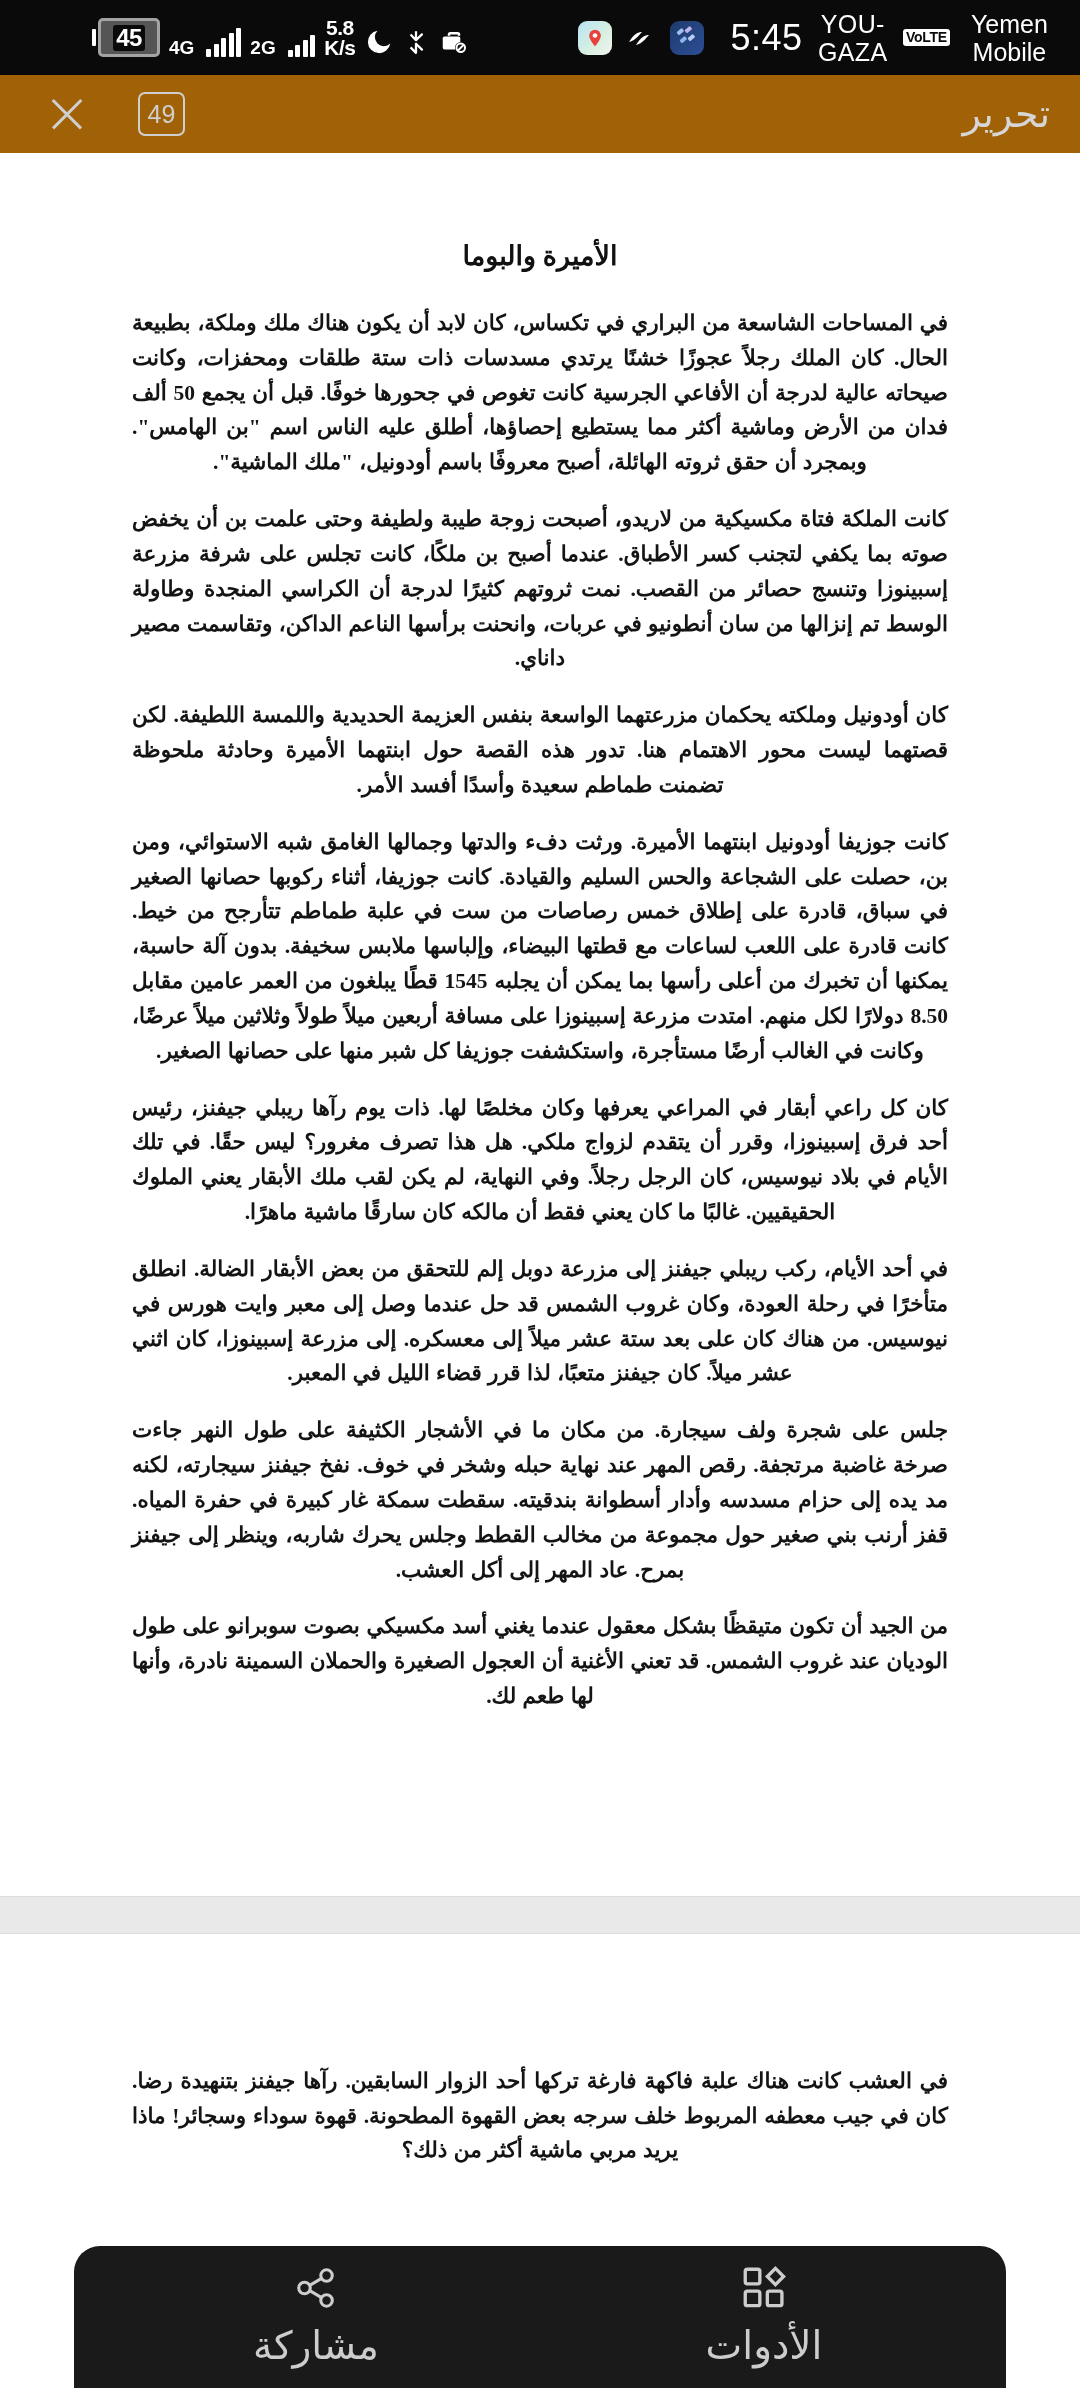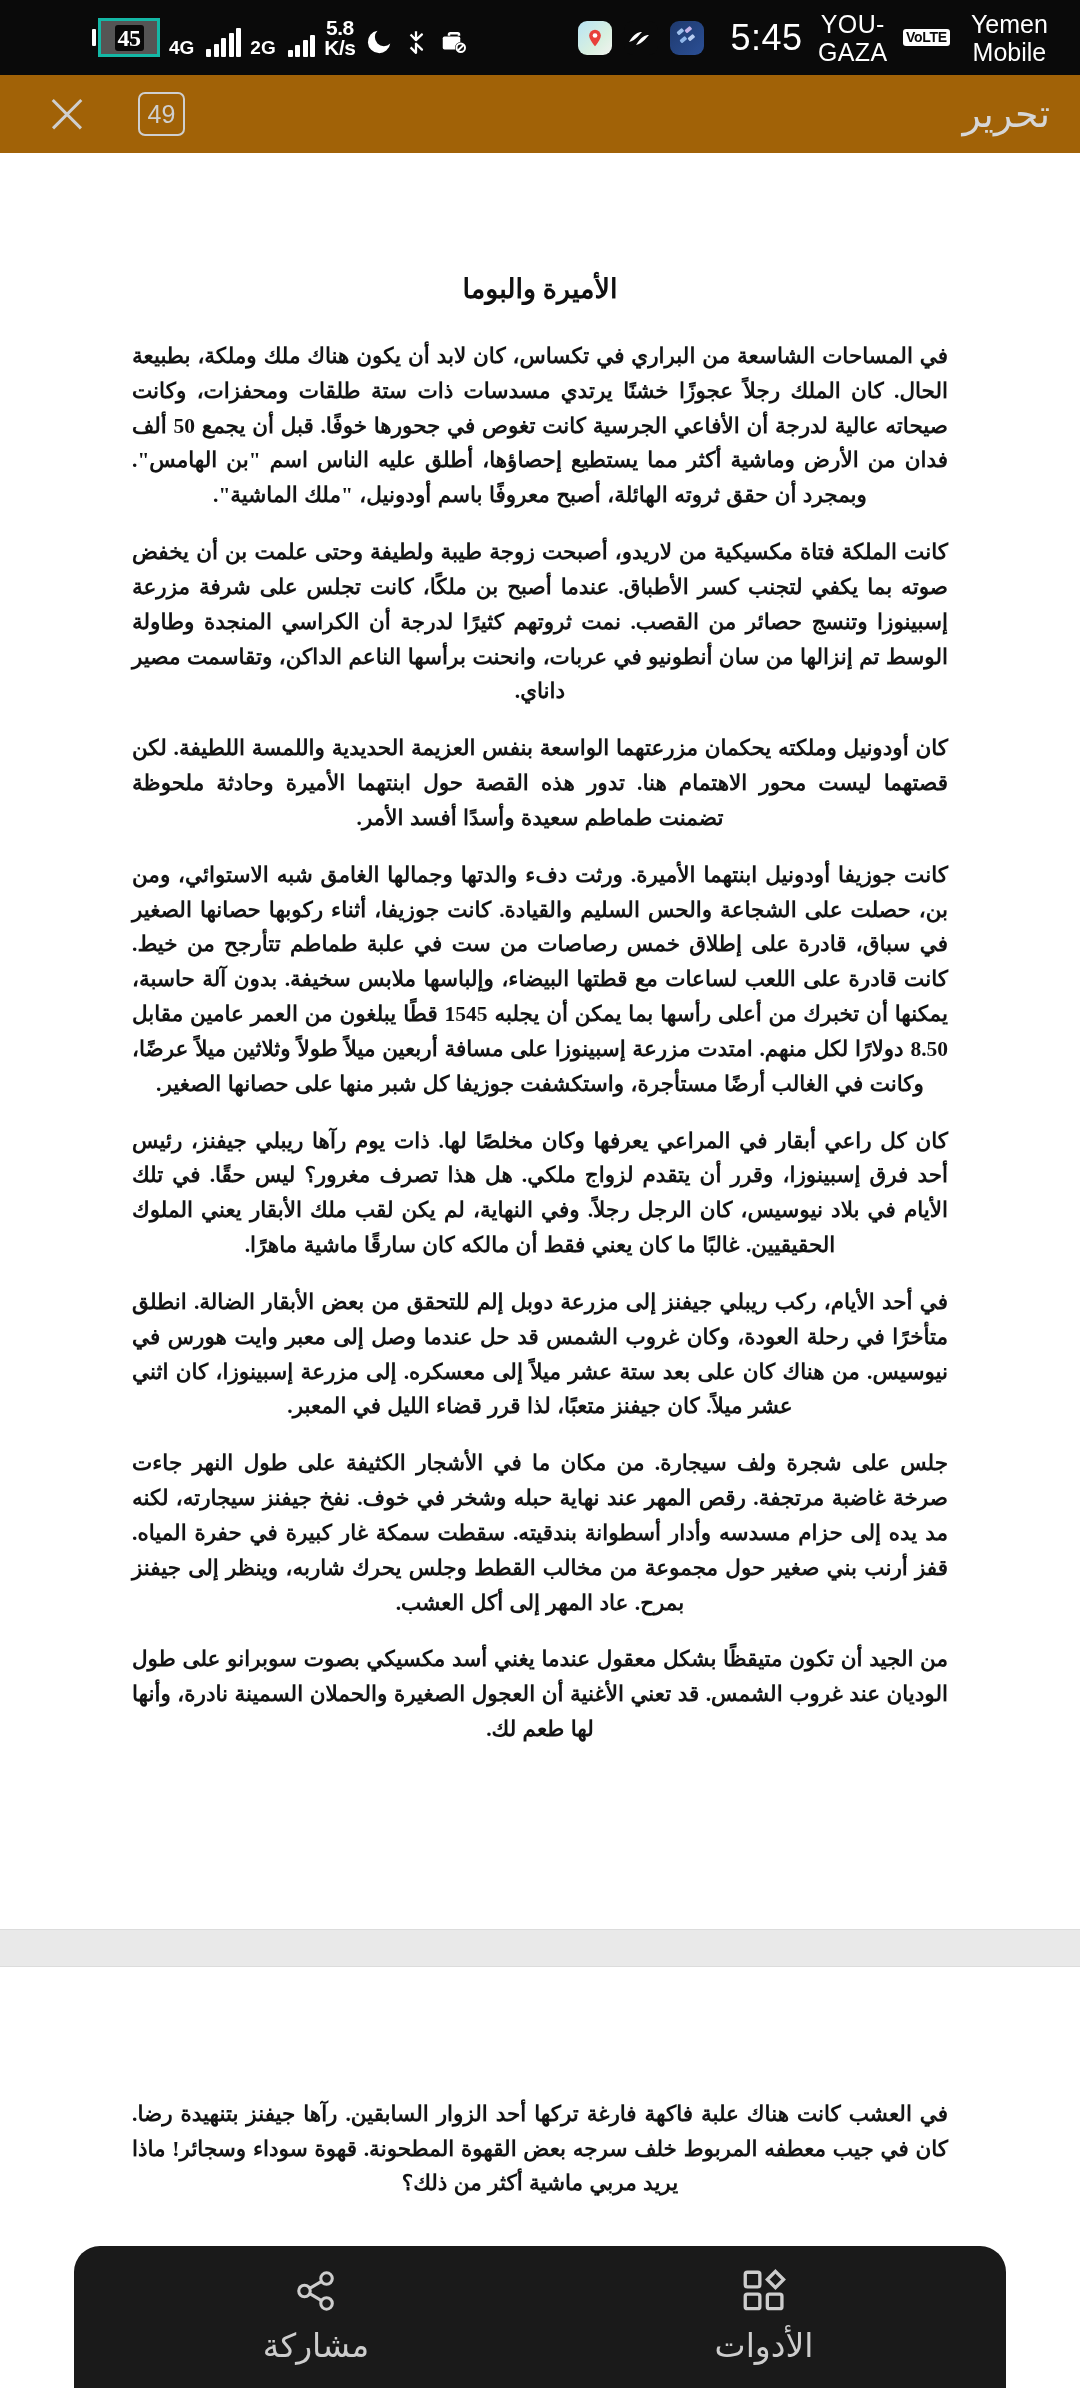--- a/index.html
+++ b/index.html
@@ -40,28 +40,27 @@
     align-items: center;
     gap: 2px;
   }
   .batt-nub {
     width: 4px; height: 17px;
     background: #fff;
     border-radius: 1px;
   }
   .battery {
     width: 56px; height: 33px;
-    border: 3px solid #14b8a6;
-    border-radius: 0;
+    border: 3px solid #a3a3a3;
+    border-radius: 5px;
     display: flex;
     align-items: center;
     justify-content: center;
     position: relative;
     background: #555;
-    font-family: Liberation Serif, serif;
   }
   .battery span {
     font-size: 24px;
     font-weight: 700;
     color: #ffffff;
     line-height: 1;
     letter-spacing: -0.5px;
     background: #0a0a0a;
     padding: 1px 3px;
     border-radius: 3px;
@@ -214,21 +213,21 @@
     width: 1080px;
     height: 2235px;
     background: #ffffff;
     overflow: hidden;
   }
   .page {
     background: #ffffff;
     box-sizing: border-box;
     padding: 0 132px;
   }
-  .page-1 { padding-top: 120px; padding-bottom: 160px; }
+  .page-1 { padding-top: 87px; padding-bottom: 160px; }
   .page-gap {
     height: 36px;
     background: #e9e9e9;
     border-top: 1px solid #dcdcdc;
     border-bottom: 1px solid #dcdcdc;
   }
   .page-2 { padding-top: 130px; }
 
   .doc-title {
     text-align: center;
@@ -273,21 +272,21 @@
     flex-direction: column;
     align-items: center;
     justify-content: center;
     gap: 12px;
     width: 240px;
     cursor: pointer;
     position: relative;
   }
   .bb-label {
     color: #cdcdcd;
-    font-size: 33px;
+    font-size: 39px;
     font-family: "DejaVu Sans", "Liberation Sans", sans-serif;
     line-height: 1;
   }
   .bb-icon { height: 52px; display: flex; align-items: center; justify-content: center; }
   .watermark {
     position: absolute;
     top: -4px;
     left: 50%;
     transform: translateX(-50%);
     color: rgba(255,255,255,0.30);

